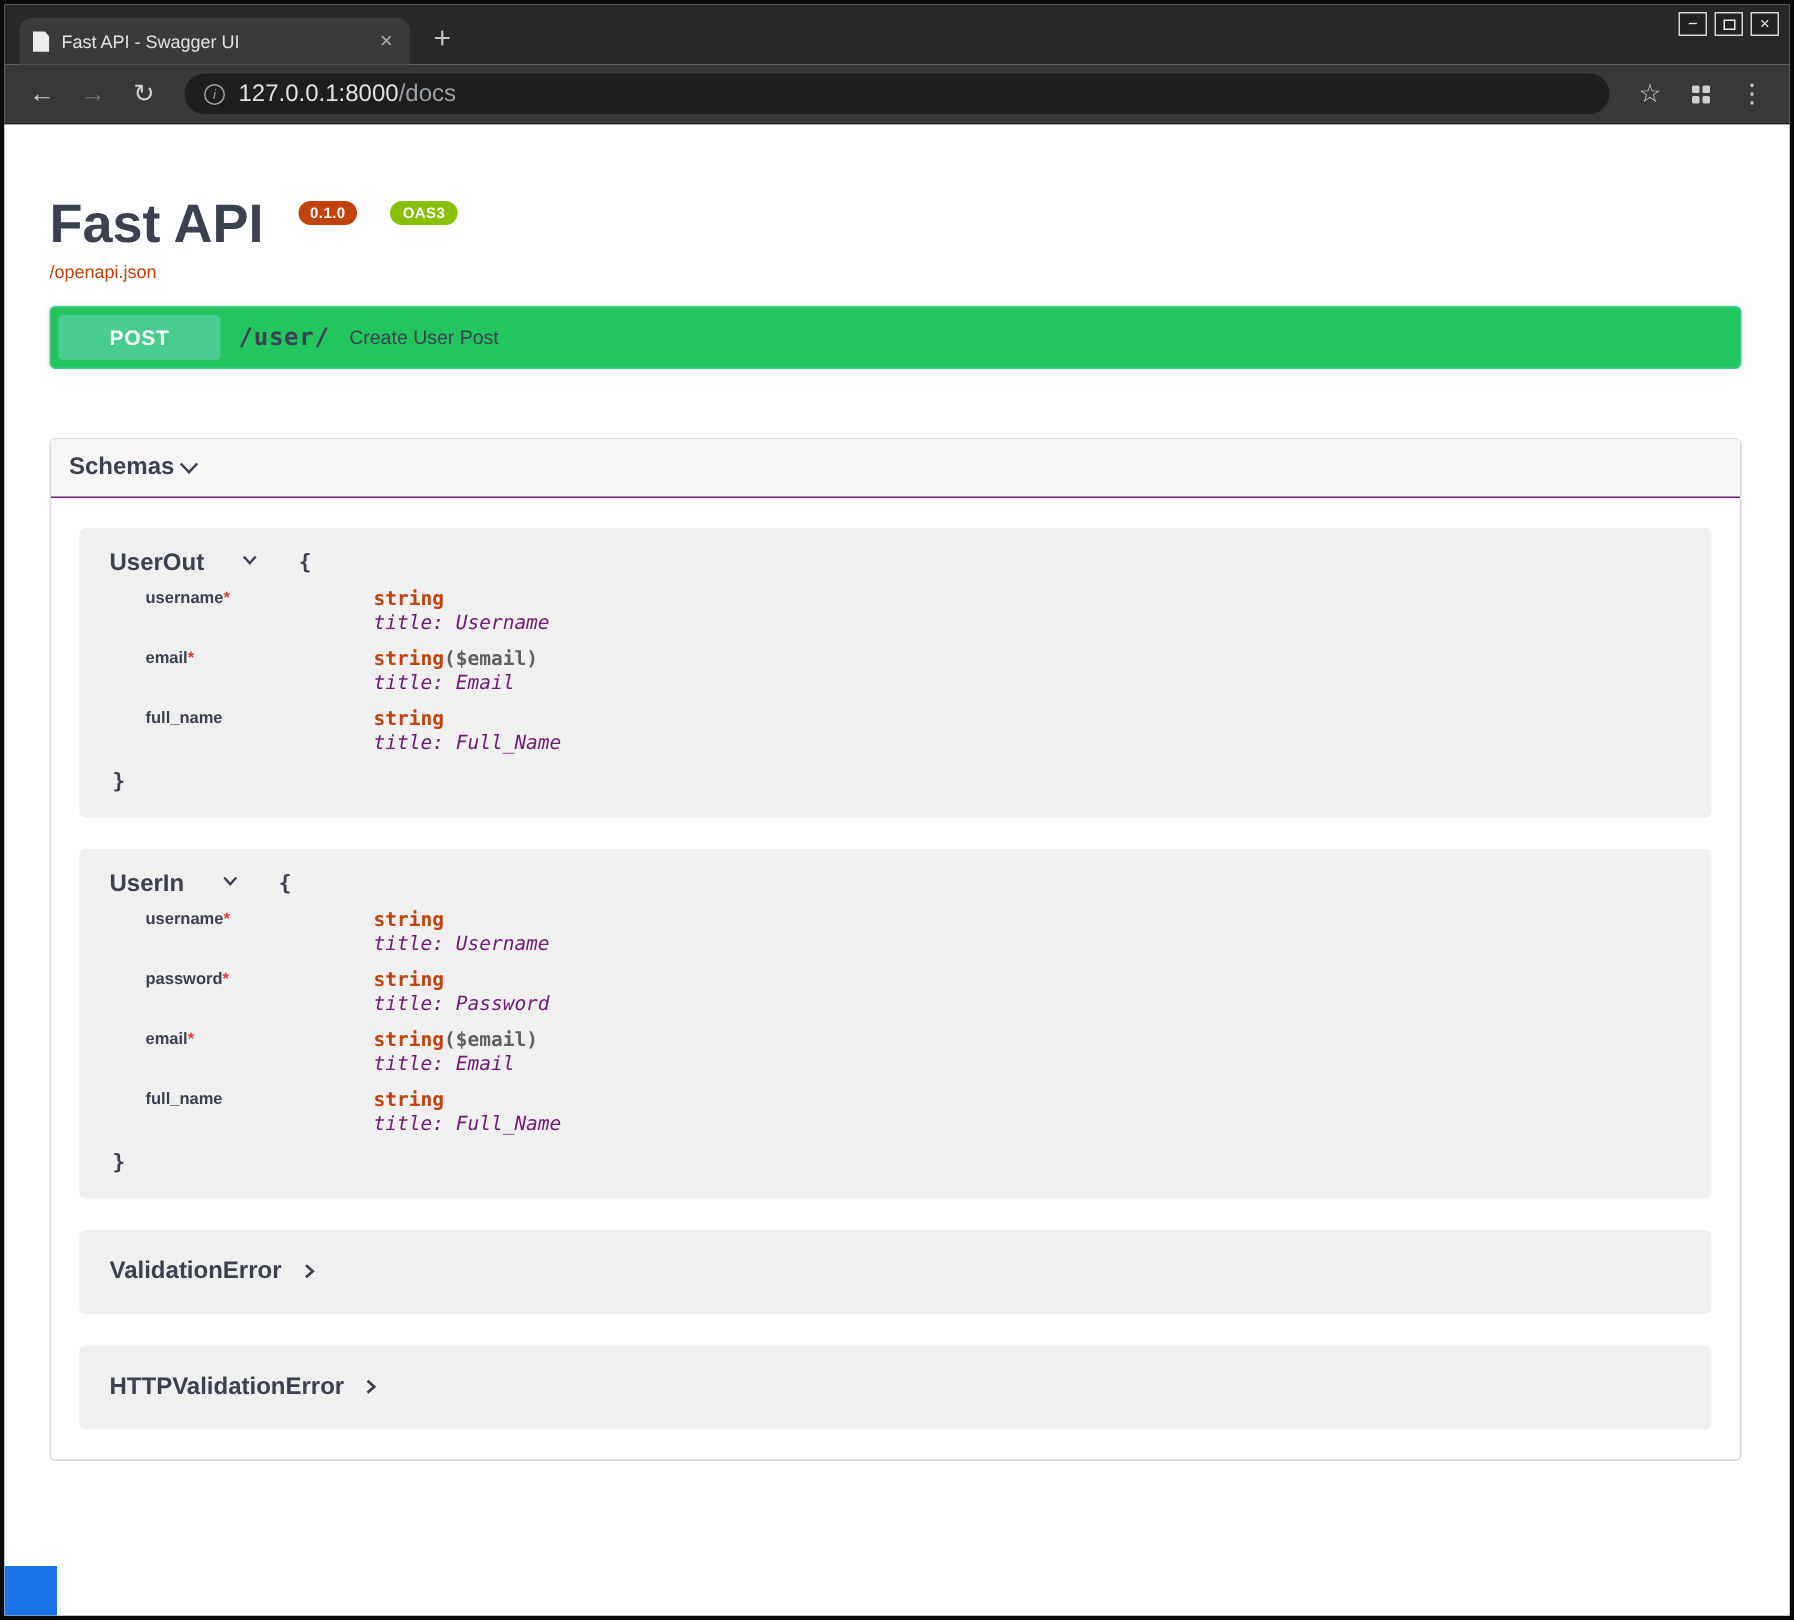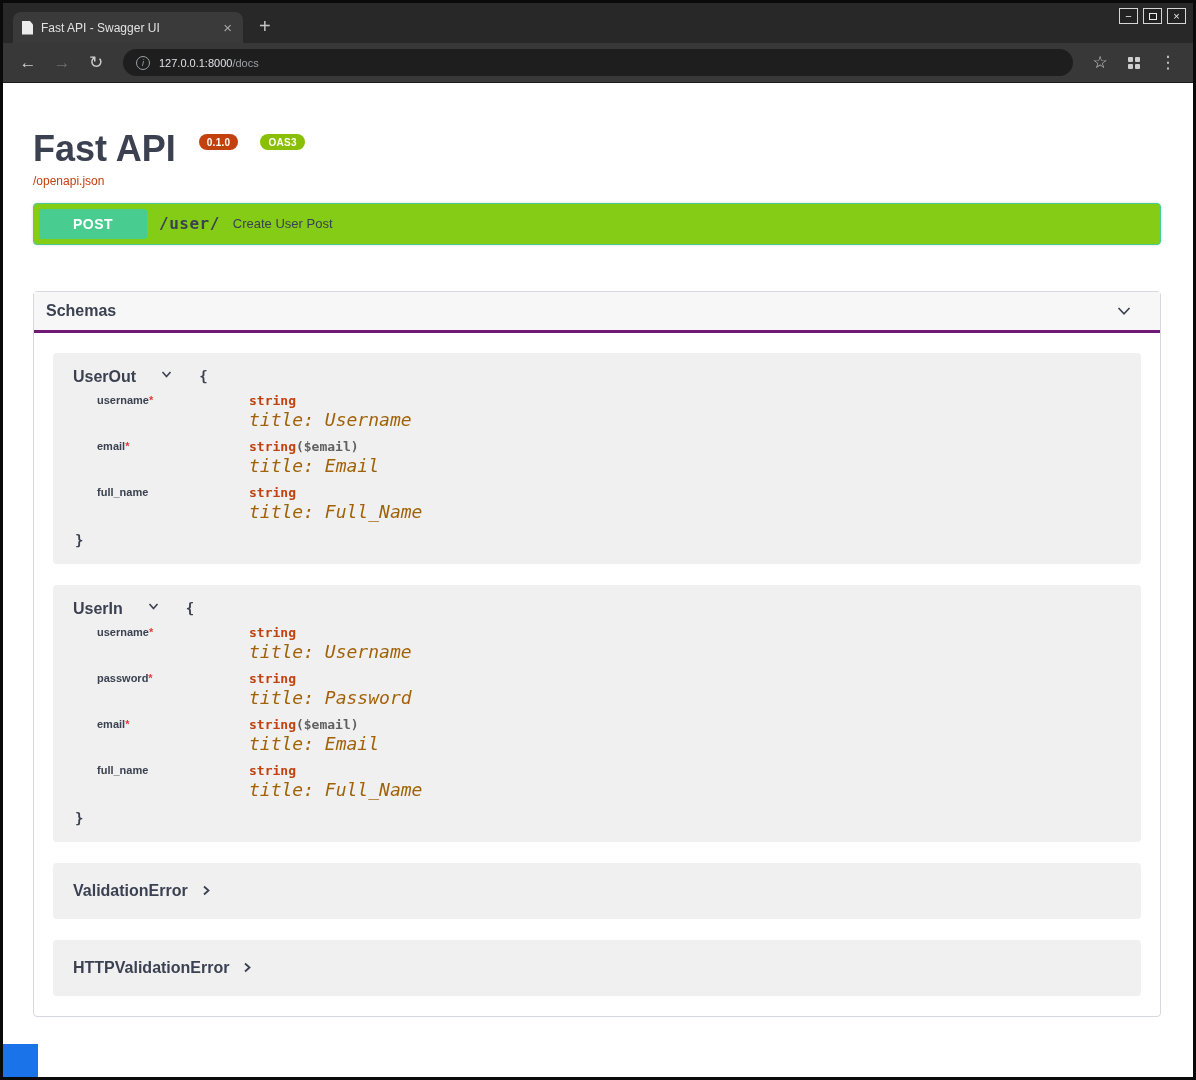--- a/index.html
+++ b/index.html
@@ -16,21 +16,21 @@
     background:#fff;
     display:flex; flex-direction:column;
   }
 
   
   .titlebar {
     height:40px; background:#282828; flex:0 0 auto;
     display:flex; align-items:flex-end; position:relative;
   }
   .tab {
-    margin-left:10px; height:31px; width:230px;
+    margin-left:10px; height:31px; width:260px;
     background:#3a3a3a; border-radius:8px 8px 0 0;
     display:flex; align-items:center; padding:0 9px; gap:8px; cursor:pointer;
   }
   .favicon {
     width:11px; height:14px; background:#ececec; flex:0 0 auto;
     clip-path:polygon(0 0, 68% 0, 100% 28%, 100% 100%, 0 100%);
   }
   .tab-title { color:#e2e2e2; font-size:12px; flex:1; white-space:nowrap; overflow:hidden; }
   .tab-close { color:#a6a6a6; font-size:15px; line-height:1; padding:0 2px; cursor:pointer; }
   .new-tab { color:#c6c6c6; font-size:20px; line-height:1; margin:0 0 7px 16px; cursor:pointer; }
@@ -54,21 +54,21 @@
   .nav-icon.disabled { color:#6f6f6f; }
   .omnibox {
     flex:1; height:27px; background:#1e1e1e; border-radius:14px;
     display:flex; align-items:center; padding:0 13px; margin:0 8px; gap:9px; cursor:text;
   }
   .info-badge {
     width:14px; height:14px; border-radius:50%; border:1.2px solid #9aa0a6;
     color:#9aa0a6; font-size:9px; font-style:italic;
     display:flex; align-items:center; justify-content:center; flex:0 0 auto; cursor:pointer;
   }
-  .url { font-size:11px; white-space:nowrap; }
+  .url { font-size:16px; white-space:nowrap; }
   .url .host { color:#dfe1e5; }
   .url .path { color:#9aa0a6; }
 
   
   .page { flex:1; background:#fff; position:relative; padding:46px 32px 0 30px; overflow:hidden; }
 
   .api-title { display:flex; align-items:flex-start; gap:23px; }
   .api-title .t { font-size:36px; font-weight:bold; color:#3b4151; line-height:1.1; }
   .badge {
     font-size:10px; font-weight:bold; color:#fff; padding:3px 8px 2px;
@@ -78,38 +78,38 @@
   .badge.oas { background:#89bf04; margin-left:-1px; }
   .spec-link { color:#c2410c; font-size:12px; text-decoration:none; display:inline-block; margin-top:5px; cursor:pointer; }
 
   .section-header {
     margin-top:54px; display:flex; align-items:center; justify-content:space-between;
     padding:0 28px 14px 8px; border-bottom:1px solid #d9dce0; cursor:pointer;
   }
   .section-title { font-size:24px; color:#3b4151; }
 
   .opblock {
-    margin-top:14px; border:1px solid #49cc90; background:#84cc16;
+    margin-top:14px; border:1px solid #49cc90; background:#22c55e;
     border-radius:4px; display:flex; align-items:center; padding:5px;
     box-shadow:0 0 3px rgba(0,0,0,.15); cursor:pointer;
   }
   .method-badge {
     background:#49cc90; color:#fff; font-weight:bold; font-size:14px;
     width:108px; text-align:center; padding:7px 0; border-radius:3px; letter-spacing:.5px;
   }
   .op-path {
     font-family:"DejaVu Sans Mono", monospace; font-size:16px; font-weight:600;
     color:#3b4151; margin-left:12px; letter-spacing:.5px;
   }
   .op-summary { font-size:13px; color:#3b4151; margin-left:13px; }
 
   .models { margin-top:46px; border:1px solid #d5d8dc; border-radius:4px; }
   .models-header {
-    display:flex; justify-content:space-between; align-items:center;
-    padding:9px 26px 9px 12px; background:#f7f7f7; border-bottom:3px solid #701a75; cursor:pointer;
+    display:flex; justify-content:flex-start; align-items:center;
+    padding:9px 26px 9px 12px; background:#f7f7f7; border-bottom:1px solid #701a75; cursor:pointer;
   }
   .models-title { font-size:16px; font-weight:bold; color:#3b4151; }
   .models-body { padding:20px 19px; }
 
   .model { background:#f0f0f0; border-radius:4px; padding:15px 20px; margin-bottom:21px; }
   .model:last-child { margin-bottom:0; }
   .model-head { display:flex; gap:24px; cursor:pointer; }
   .model-name { font-size:16px; font-weight:bold; color:#3b4151; }
   .brace {
     font-family:"DejaVu Sans Mono", monospace; font-size:14px; font-weight:bold;
@@ -119,22 +119,22 @@
   .prop-row { display:flex; margin-bottom:9px; }
   .prop-name {
     width:152px; flex:0 0 auto; font-family:Liberation Sans, sans-serif;
     font-size:11px; font-weight:bold; color:#3b4151; padding-top:1px;
   }
   .req { color:#e53935; }
   .prop-type-line { font-family:"DejaVu Sans Mono", monospace; font-size:13px; font-weight:bold; }
   .ptype { color:#c2410c; }
   .pfmt { color:#606060; }
   .prop-title {
-    font-family:"DejaVu Sans Mono", monospace; font-size:18px;
-    font-style:italic; color:#a16207; margin-top:1px;
+    font-family:"DejaVu Sans Mono", monospace; font-size:13px;
+    font-style:italic; color:#701a75; margin-top:1px;
   }
   .model.collapsed { display:flex; align-items:center; gap:12px; padding:19px 20px; cursor:pointer; }
 
   .chevron { display:block; }
 
   .dock-box { position:absolute; left:0; bottom:0; width:35px; height:33px; background:#1a73e8; }
 </style>
 </head>
 <body>
 

